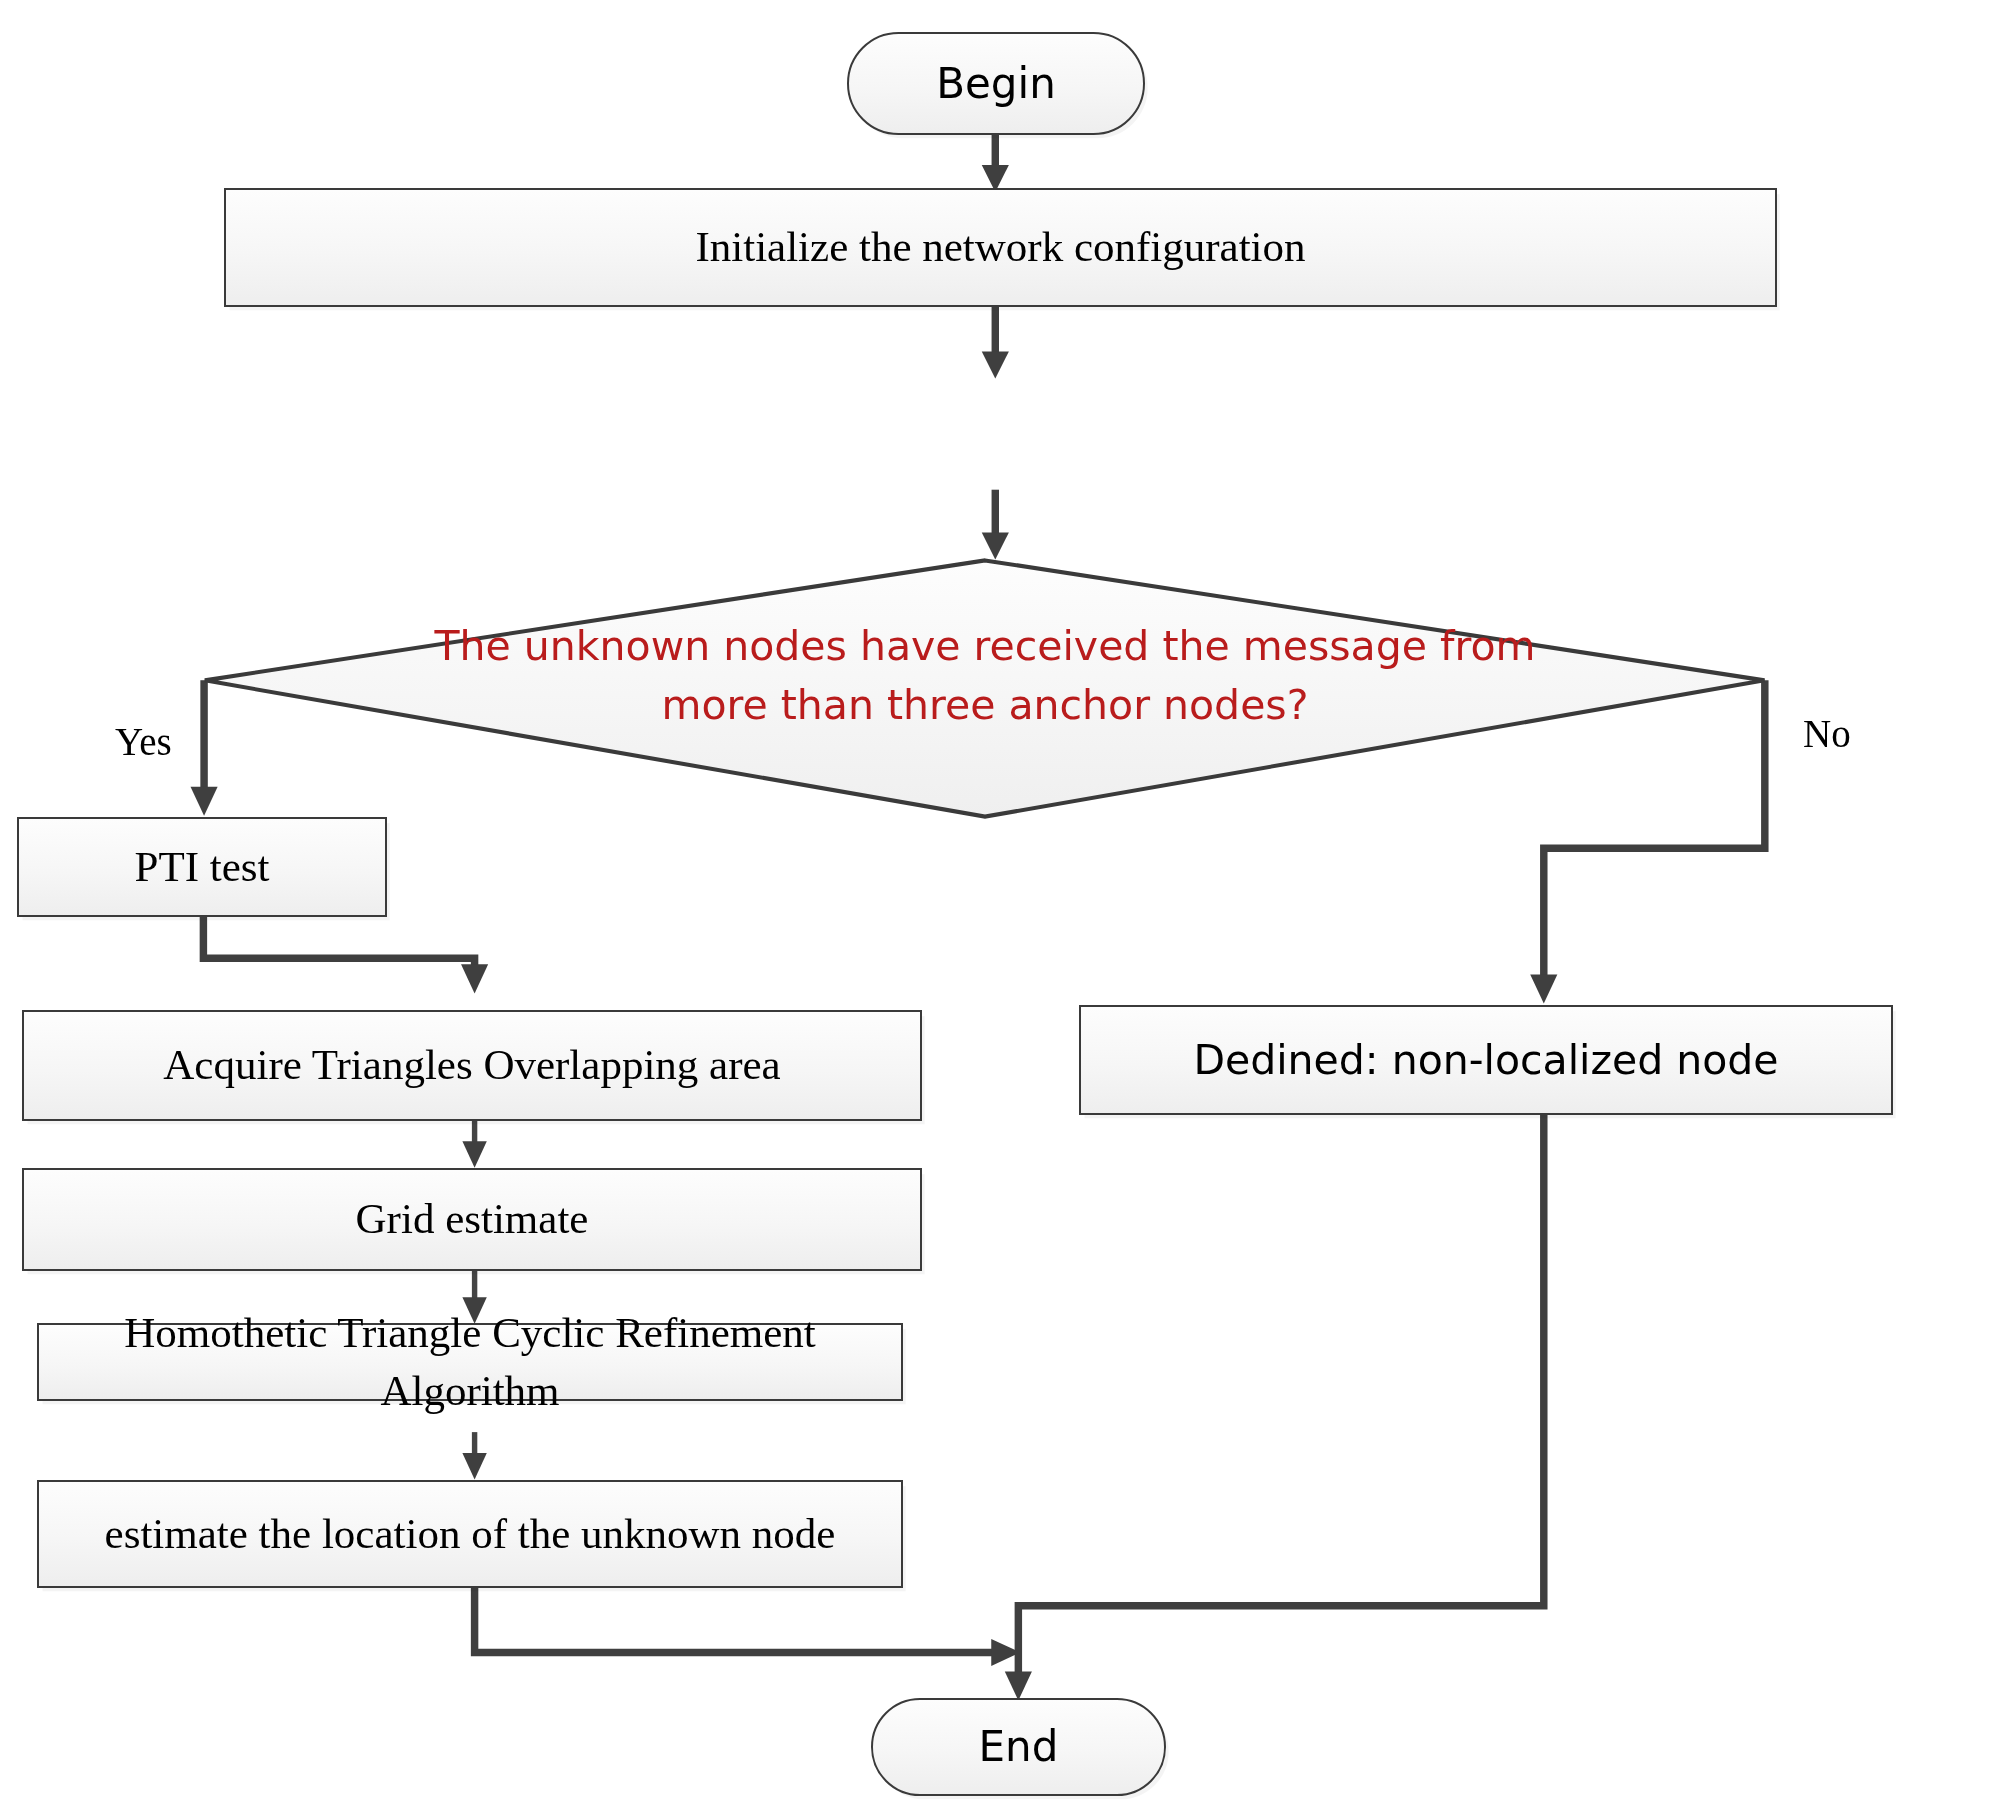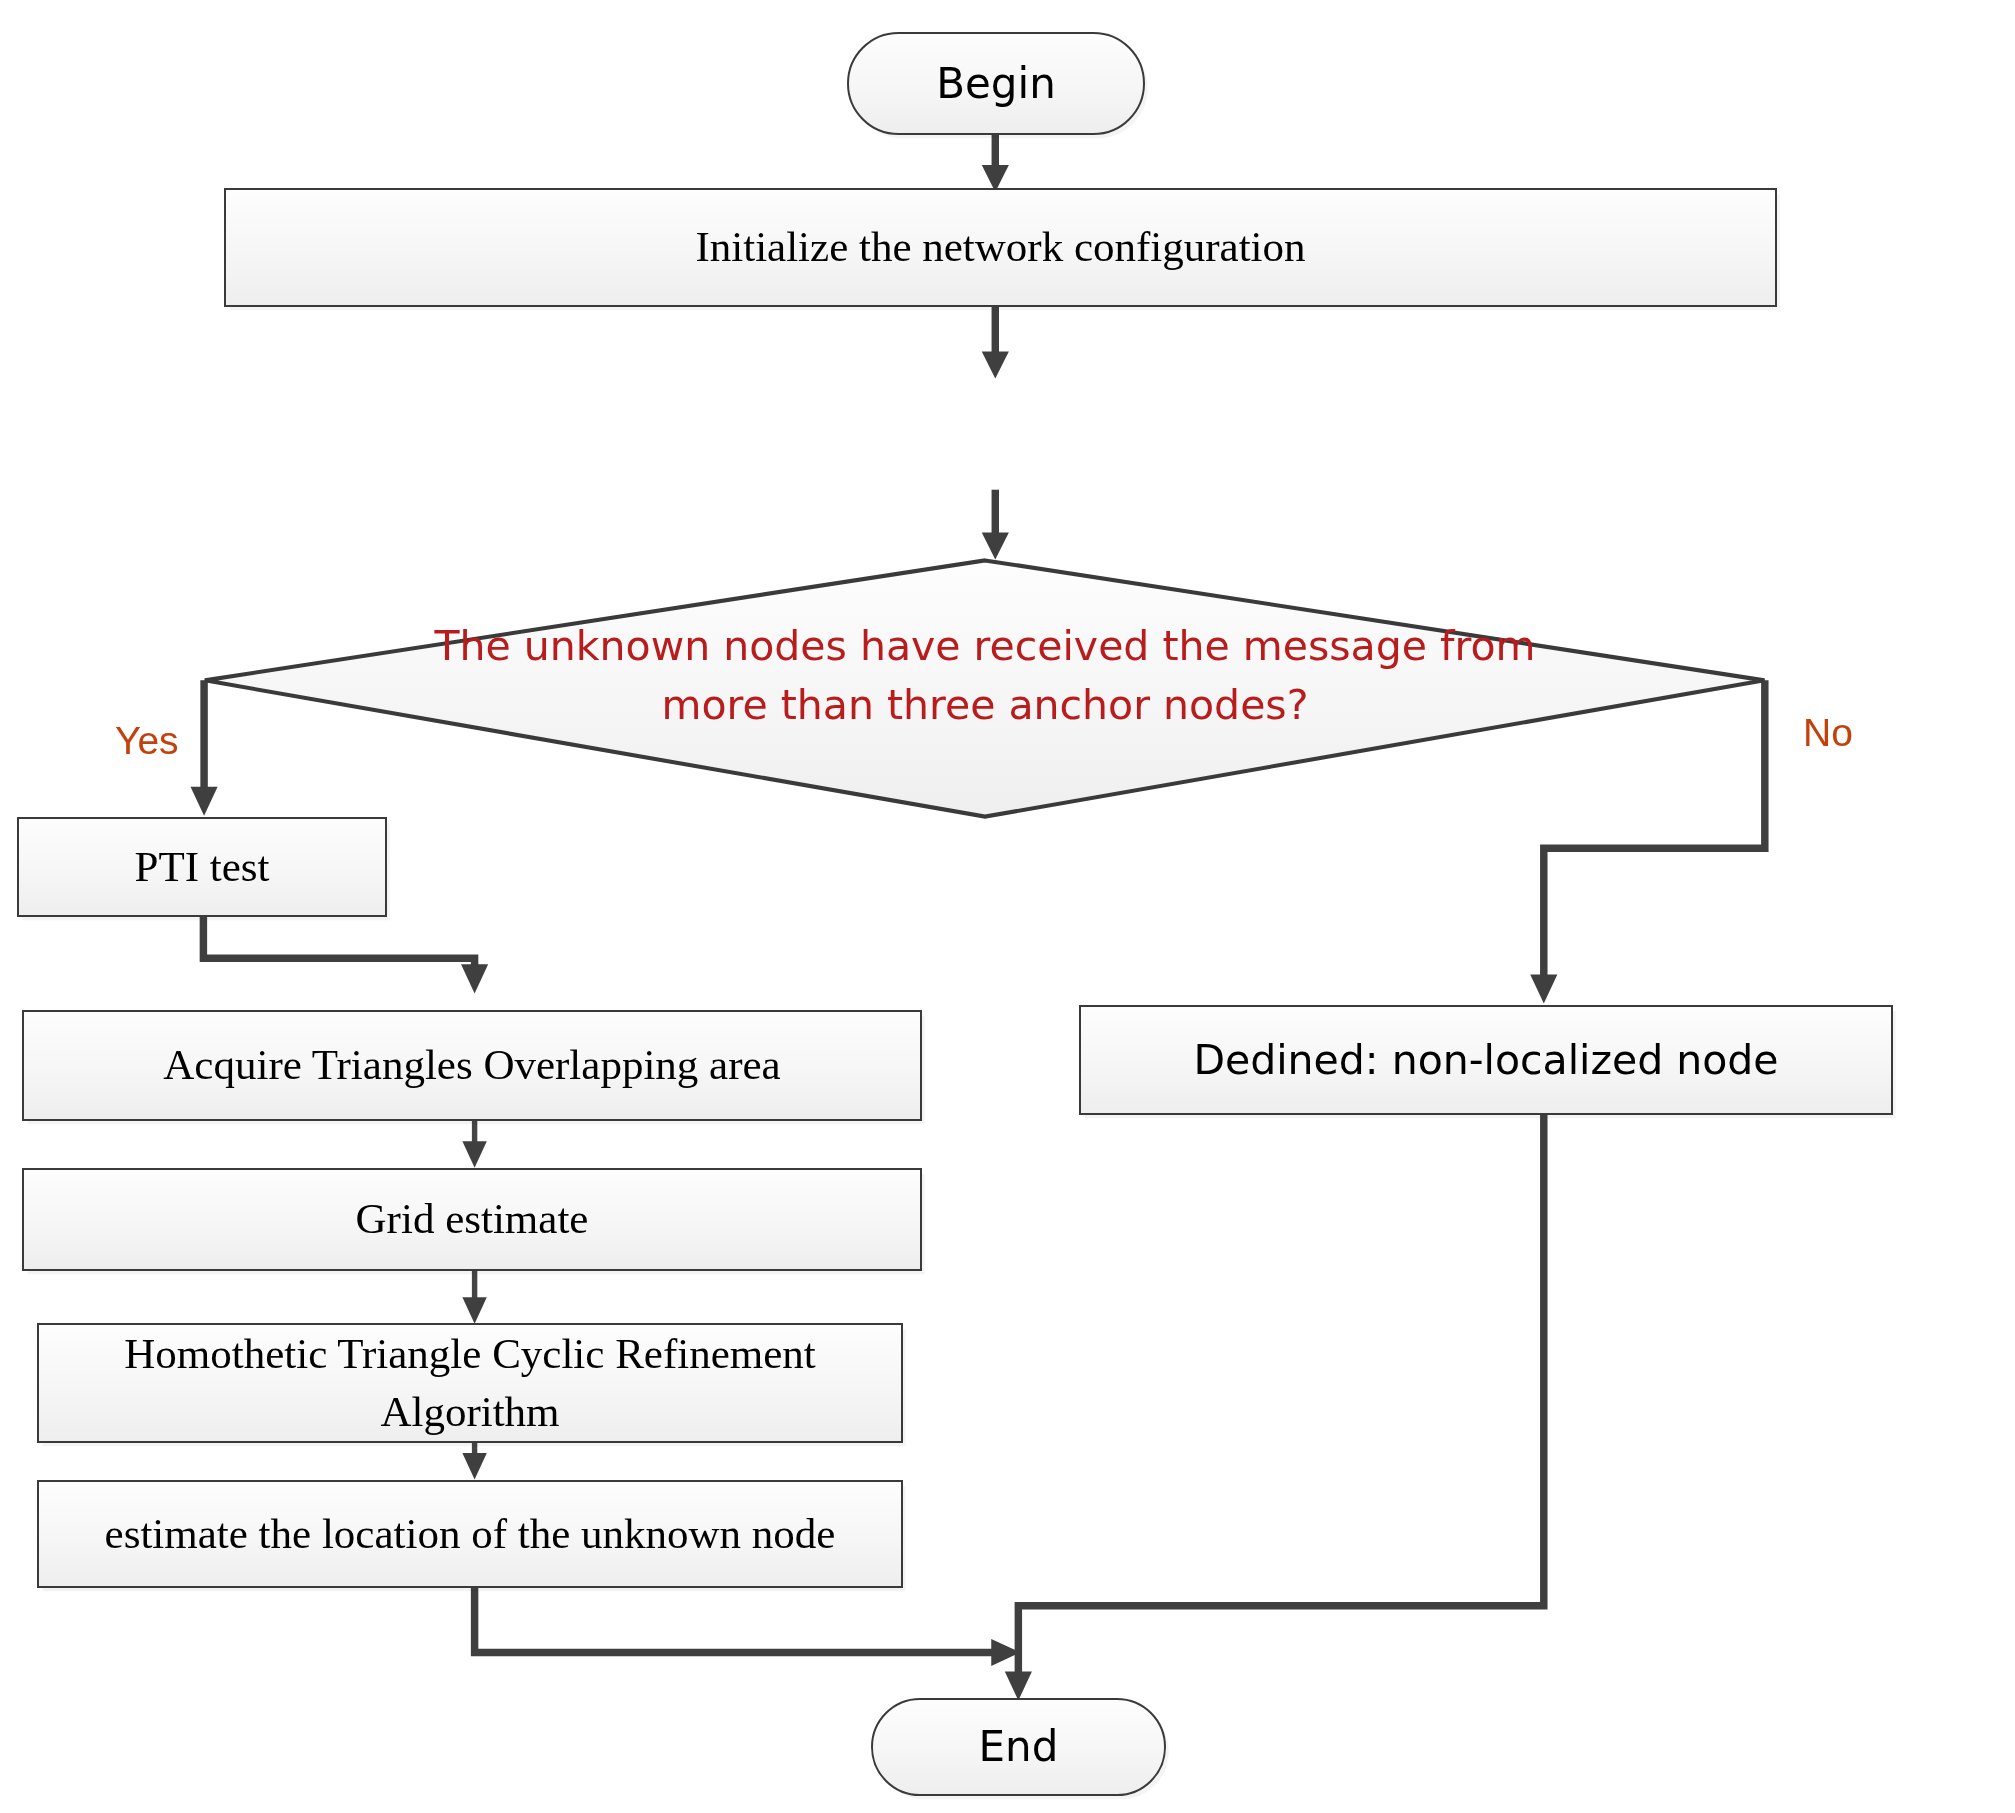--- a/index.html
+++ b/index.html
@@ -52,23 +52,23 @@
     justify-content:center;
     text-align:center;
     font-family:"DejaVu Sans", sans-serif;
     font-size:41px;
     color:#b91c1c;
     line-height:1.45;
     pointer-events:none;
   }
   .edge-label{
     position:absolute;
-    font-family:Liberation Sans, sans-serif;
+    font-family:Liberation Serif, serif;
     font-size:39px;
-    color:#c2410c;
+    color:#000000;
     white-space:nowrap;
   }
   #wires{position:absolute;left:0;top:0;width:2015px;height:1814px;pointer-events:none;}
   .wire{fill:none;stroke:#3f3f3f;stroke-width:11;}
   .wire-thin{fill:none;stroke:#444;stroke-width:8;}
   .arrowfill{fill:#3f3f3f;}
 </style>
 </head>
 <body>
 
@@ -147,21 +147,21 @@
   </div>
 
   <div class="node node-process" style="left:22px;top:1010px;width:900px;height:111px;">
     <span>Acquire Triangles Overlapping area</span>
   </div>
 
   <div class="node node-process" style="left:22px;top:1168px;width:900px;height:103px;">
     <span>Grid estimate</span>
   </div>
 
-  <div class="node node-process" style="left:37px;top:1323px;width:866px;height:120px;line-height:1.35;">
+  <div class="node node-process" style="left:37px;top:1323px;width:866px;height:78px;line-height:1.35;">
     <span>Homothetic Triangle Cyclic Refinement Algorithm</span>
   </div>
 
   <div class="node node-process" style="left:37px;top:1480px;width:866px;height:108px;">
     <span>estimate the location of the unknown node</span>
   </div>
 
   <div class="node node-process-sans" style="left:1079px;top:1005px;width:814px;height:110px;">
     <span>Dedined: non-localized node</span>
   </div>

